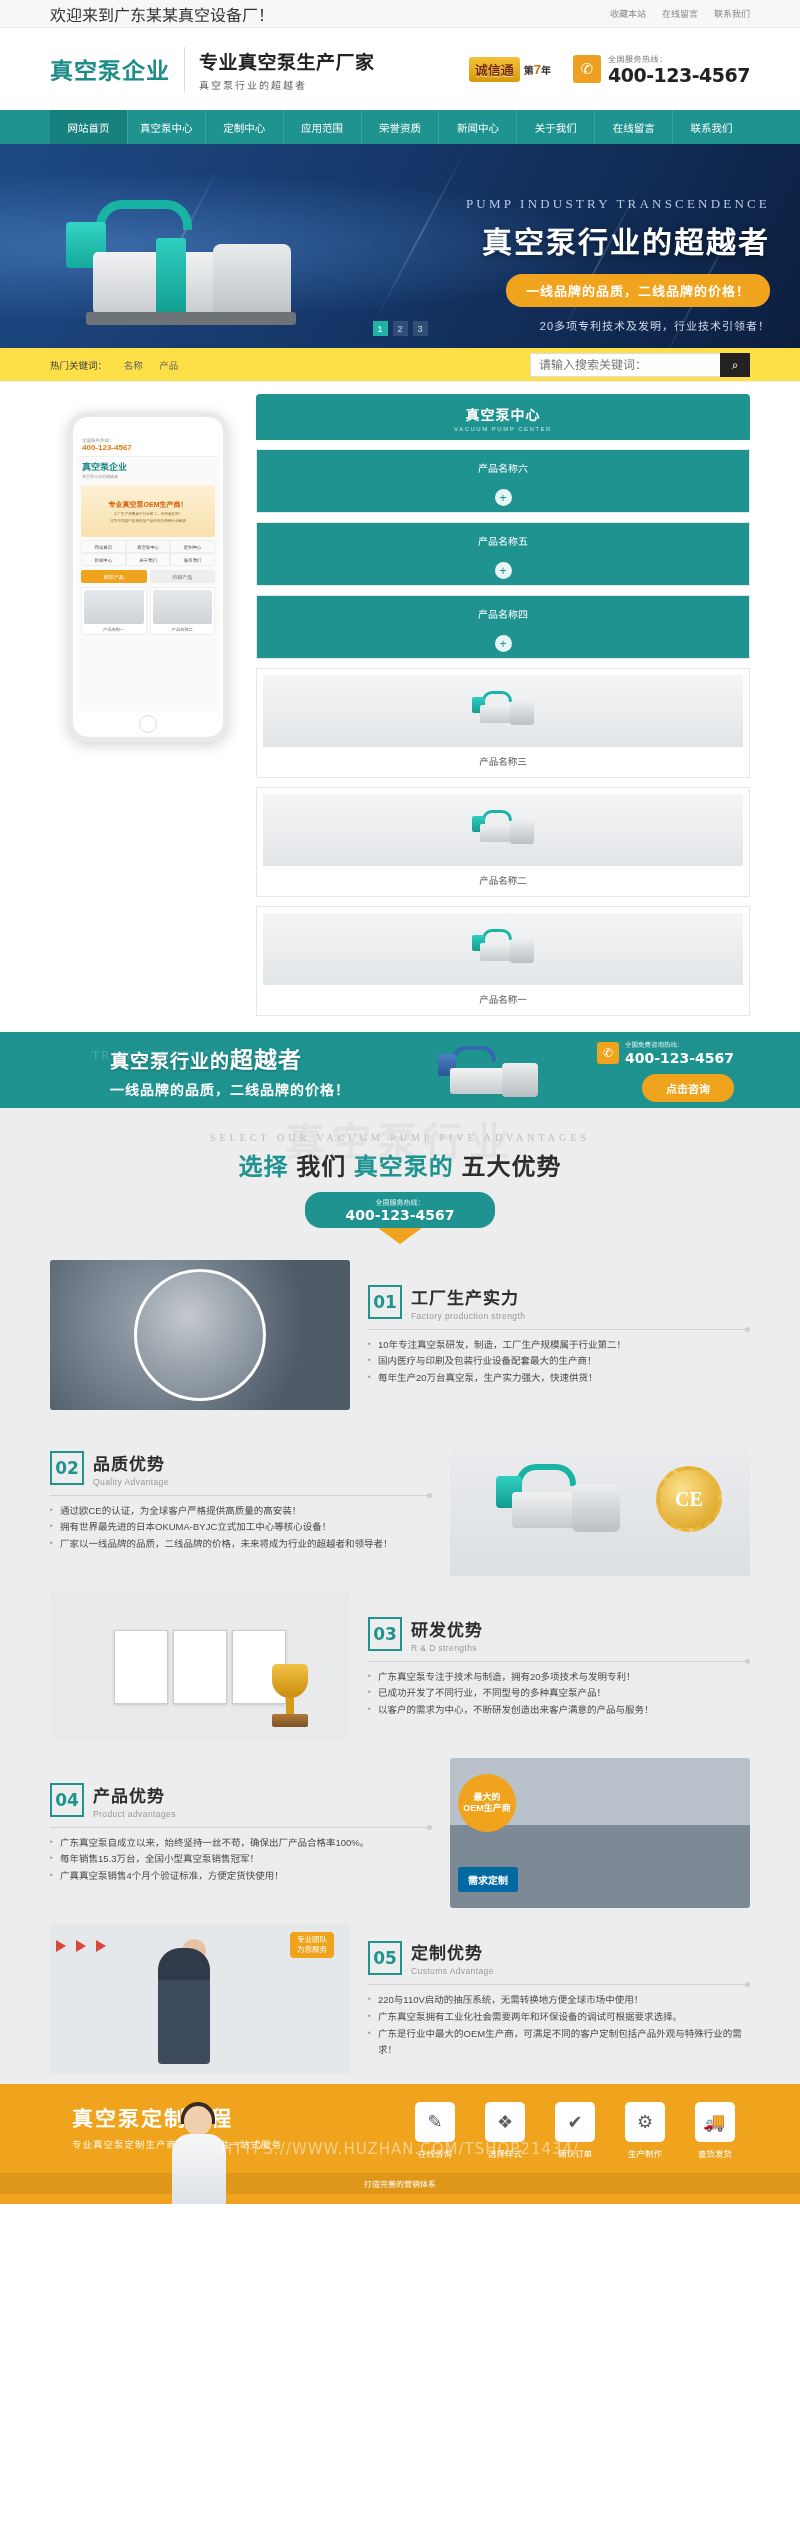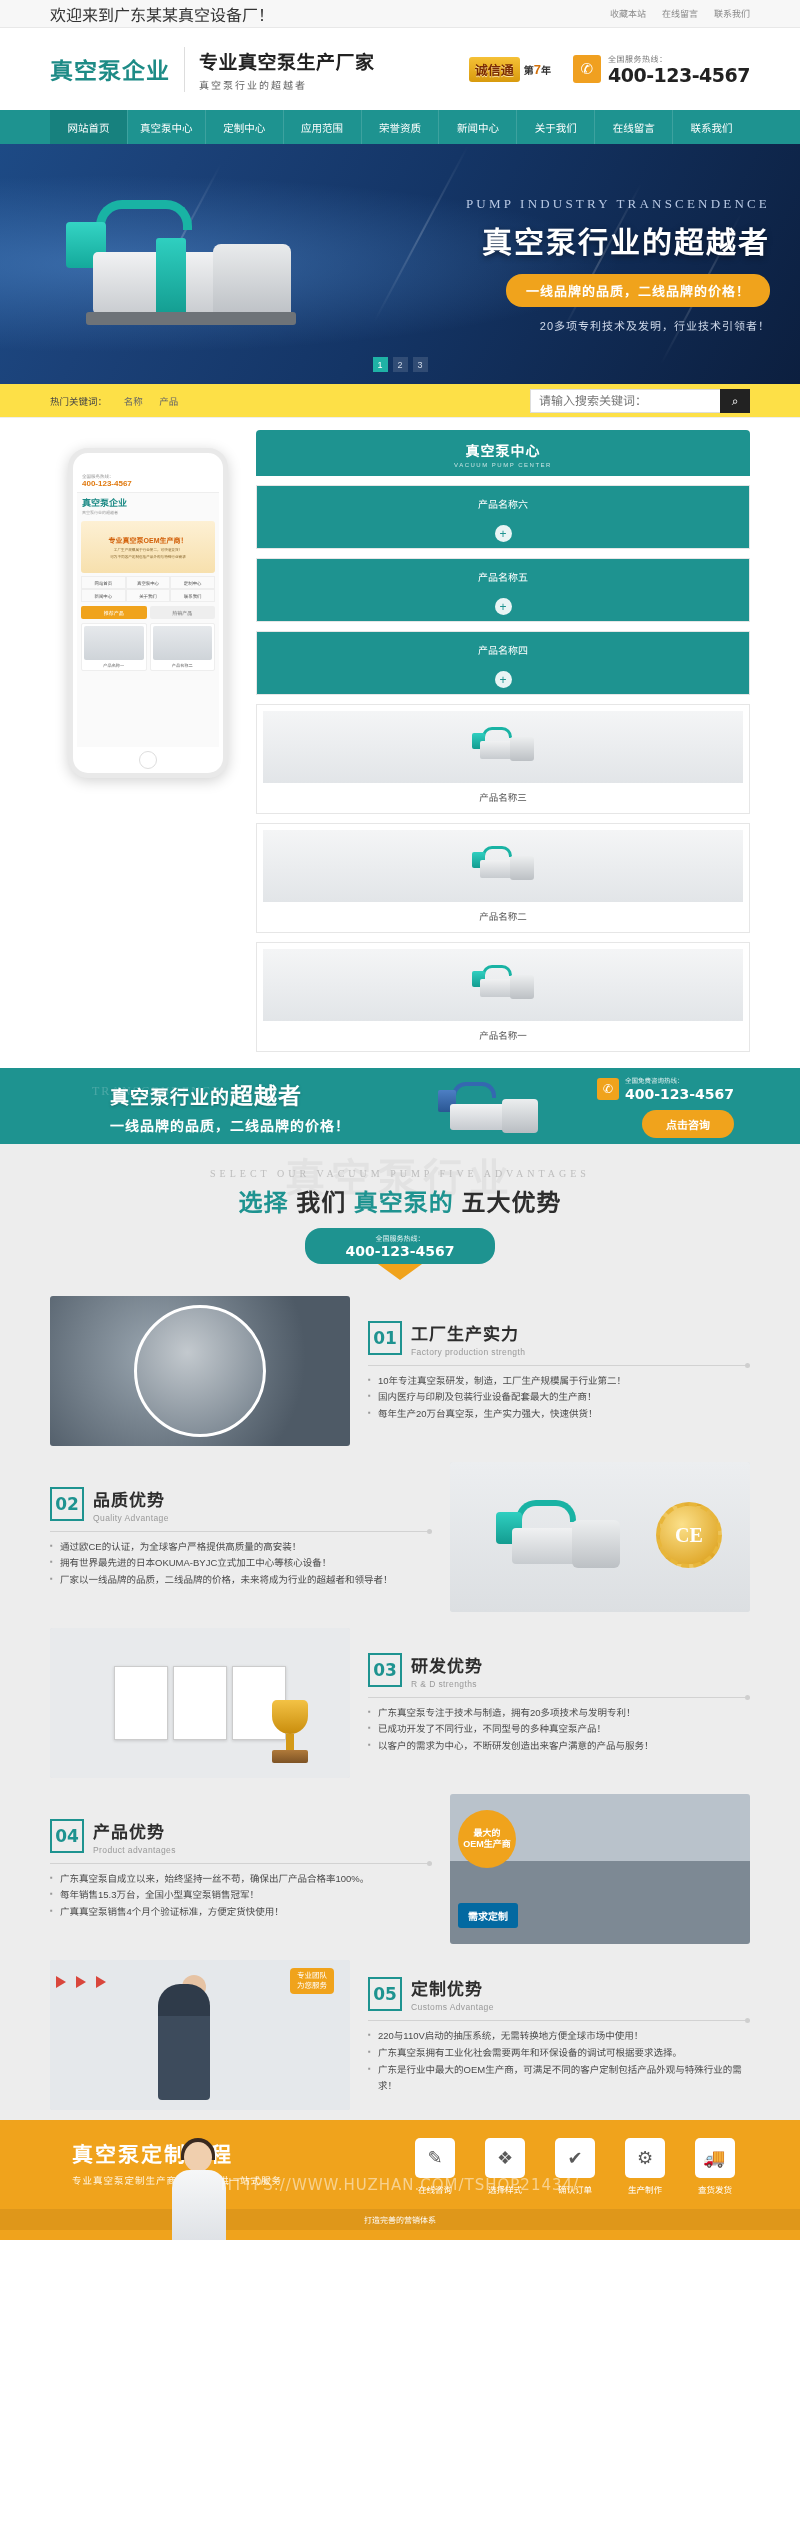--- a/index.html
+++ b/index.html
@@ -44,21 +44,21 @@
   
   .nav { height:34px; background:#1e9390; display:flex; align-items:stretch; }
   .nav .inner { display:flex; align-items:stretch; }
   .nav a { flex:1; display:flex; align-items:center; justify-content:center;
            color:#fff; font-size:10.5px; text-decoration:none;
            border-left:1px solid rgba(255,255,255,.14); }
   .nav a:first-child { border-left:none; }
   .nav a.active, .nav a:hover { background:#17817e; }
 
   
-  .hero { height:240px; position:relative; overflow:hidden;
+  .hero { height:204px; position:relative; overflow:hidden;
           background:linear-gradient(115deg,#1b3f73 0%,#16355f 40%,#0f2banchor 60%,#0d2246 100%); }
   .hero { background:linear-gradient(118deg,#2a5somewhere 0,#1b4178 18%,#143566 48%,#0d2244 100%); }
   .hero { background:
       radial-gradient(circle at 12% 45%, rgba(70,130,200,.45) 0%, rgba(70,130,200,0) 45%),
       linear-gradient(118deg,#1d4party 0%,#1b4178 20%,#143566 50%,#0c1f3f 100%); }
   .hero { background:
       radial-gradient(ellipse at 14% 50%, rgba(86,146,214,.5) 0%, rgba(86,146,214,0) 52%),
       linear-gradient(118deg,#1a4party 0%,#1b4178 20%,#143566 50%,#0c1f3f 100%); }
   .hero { background:
       radial-gradient(ellipse at 14% 50%, rgba(86,146,214,.5) 0%, rgba(86,146,214,0) 52%),

